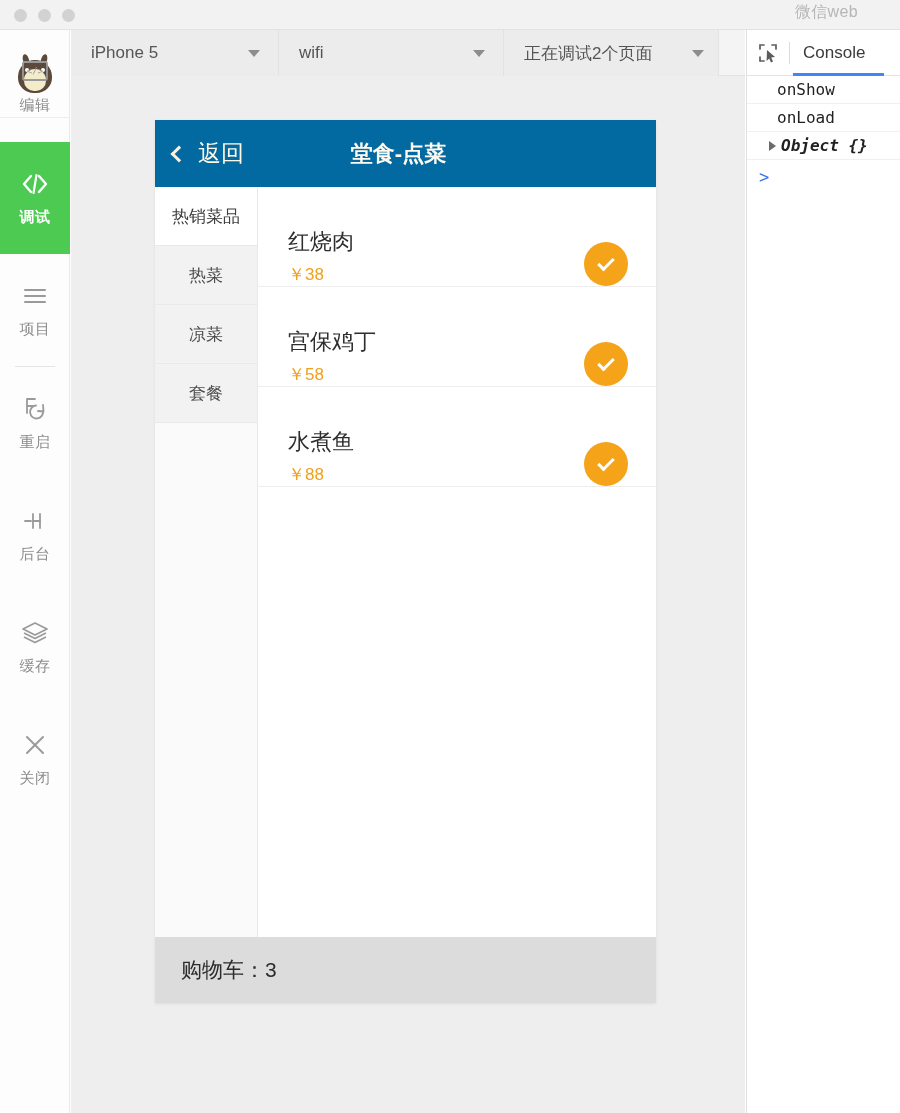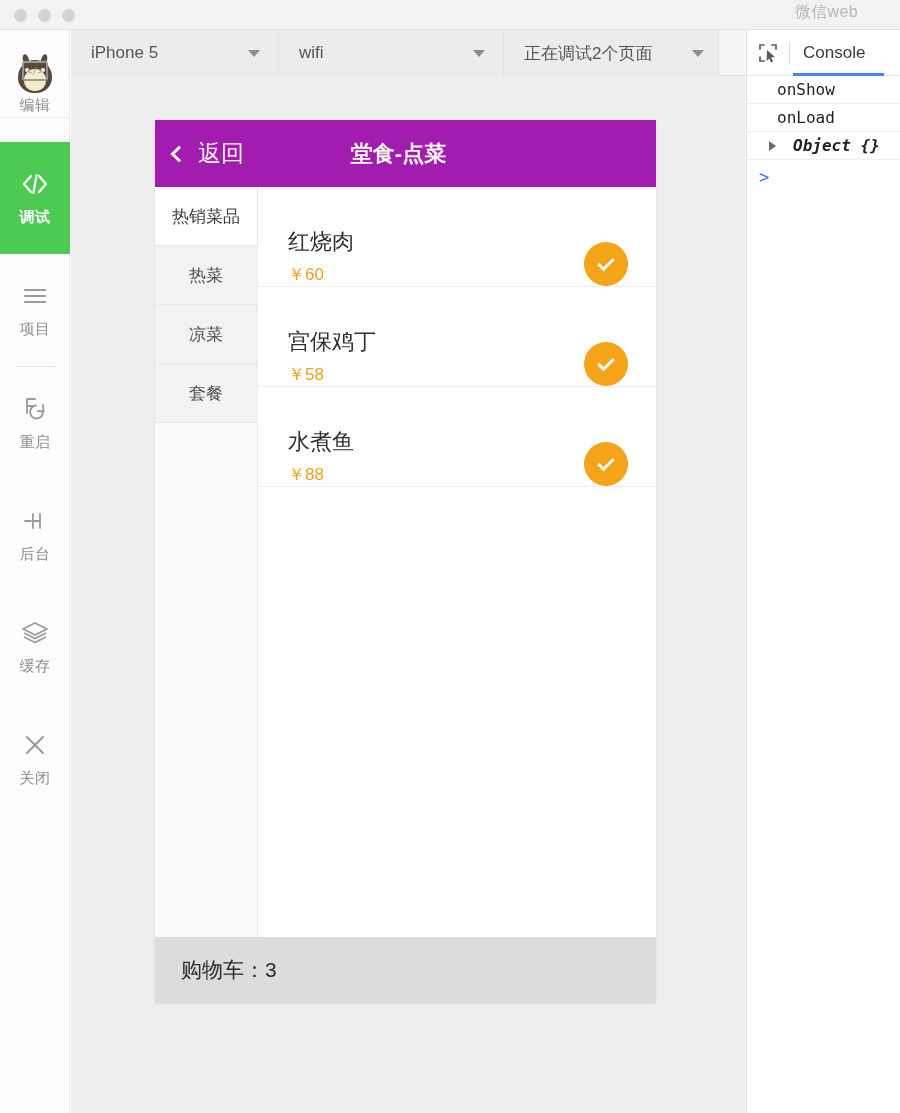--- a/index.html
+++ b/index.html
@@ -129,21 +129,21 @@
 
   .phone {
     position: absolute; left: 84px; top: 44px;
     width: 501px; height: 883px;
     background: #ffffff;
     box-shadow: 0 1px 3px rgba(0,0,0,0.07);
   }
 
   .nav {
     height: 67px; width: 100%;
-    background: #a21caf;
+    background: #0369a1;
     display: flex; align-items: center;
     position: relative;
   }
   .nav-back {
     display: flex; align-items: center; gap: 11px;
     padding-left: 18px;
     color: #fff7e6; font-size: 23px;
     cursor: pointer;
   }
   .nav-back .chev {
@@ -261,21 +261,21 @@
   }
   .logline {
     padding: 4px 8px 4px 30px;
     font-size: 16px; color: #222222;
     border-bottom: 1px solid #f0f0f0;
     white-space: nowrap;
   }
   .logline.obj {
     font-style: italic; font-weight: 700;
     padding-left: 22px;
-    display: flex; align-items: center; gap: 17px;
+    display: flex; align-items: center; gap: 5px;
   }
   .disc {
     width: 0; height: 0;
     border-top: 5px solid transparent;
     border-bottom: 5px solid transparent;
     border-left: 7px solid #6b6b6b;
     flex: none;
   }
   .prompt {
     padding: 7px 8px 7px 12px;
@@ -425,21 +425,21 @@
           <div class="cat">
             <span>套餐</span>
           </div>
         </div>
 
         <div class="dishes">
 
           <div class="dish">
             <div class="dish-info">
               <div class="dish-name">红烧肉</div>
-              <div class="dish-price">￥60</div>
+              <div class="dish-price">￥38</div>
             </div>
             <div class="check">
               <span class="tick"></span>
             </div>
           </div>
 
           <div class="dish">
             <div class="dish-info">
               <div class="dish-name">宫保鸡丁</div>
               <div class="dish-price">￥58</div>

